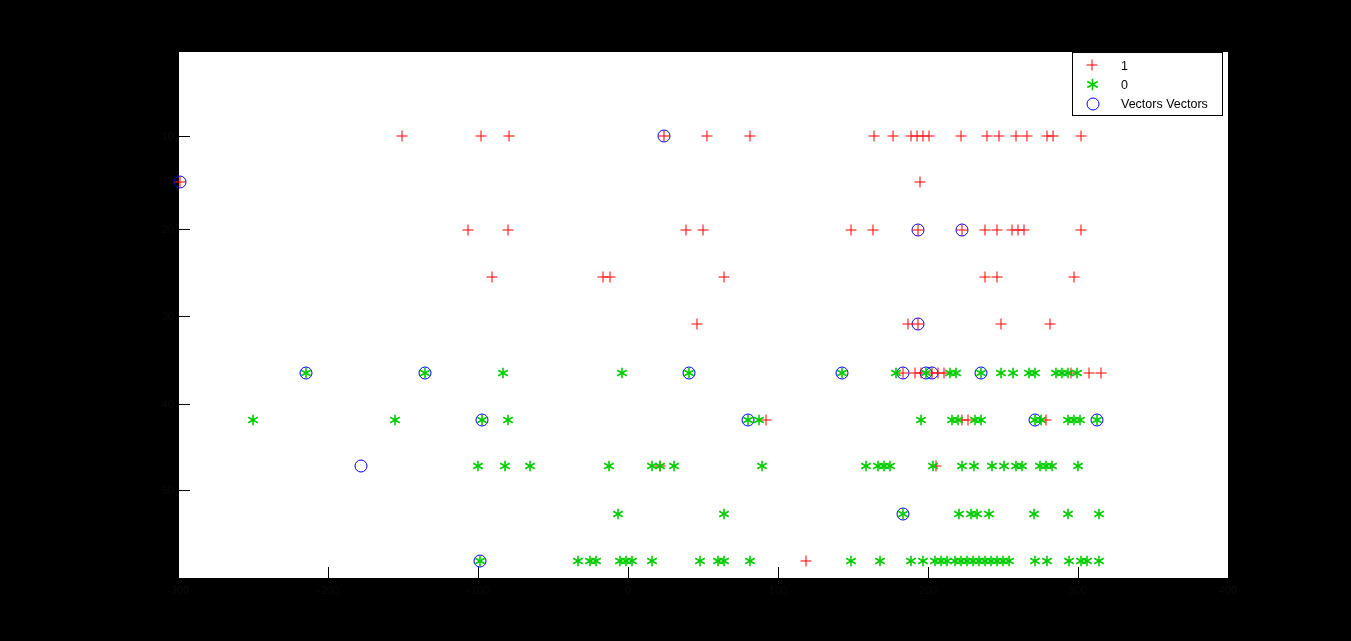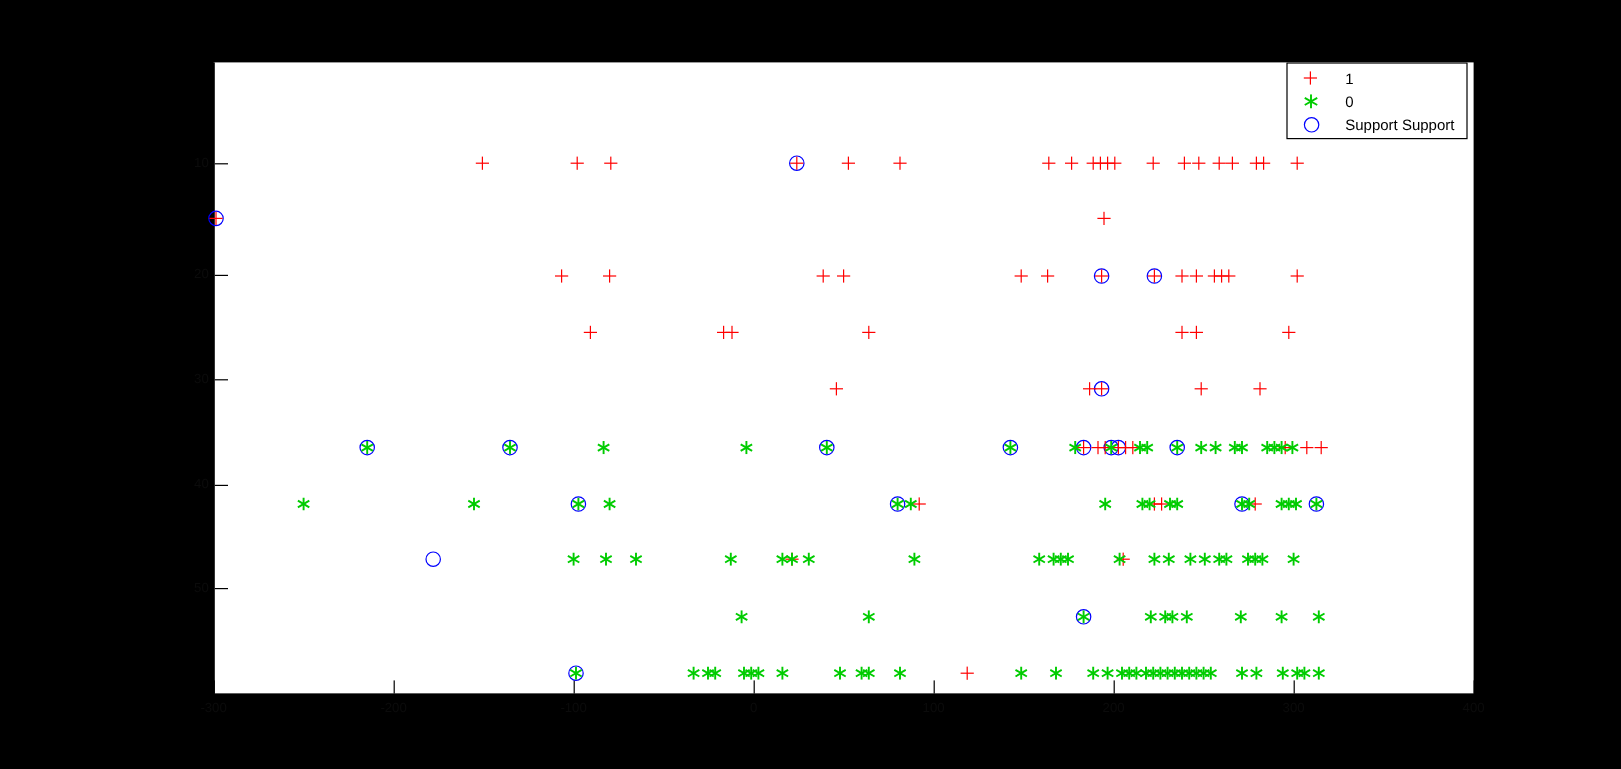--- a/index.html
+++ b/index.html
@@ -1037,17 +1037,17 @@
           <svg width="12" height="12" viewBox="0 0 12 12">
             <line x1="6" y1="0" x2="6" y2="12" stroke="#00cc00" stroke-width="1.6"></line>
             <line x1="11.196152422706632" y1="2.9999999999999982" x2="0.8038475772933689" y2="9.000000000000002" stroke="#00cc00" stroke-width="1.6"></line>
             <line x1="11.196152422706632" y1="8.999999999999998" x2="0.8038475772933671" y2="3.0000000000000018" stroke="#00cc00" stroke-width="1.6"></line>
           </svg>
         </div>
         <div class="legend-label">0</div>
       </div>
       <div class="legend-row" style="top: 42px;">
         <div class="legend-sym m-sv"></div>
-        <div class="legend-label">Support Support</div>
+        <div class="legend-label">Vectors Vectors</div>
       </div>
     </div>
 
 </div>
 
 </body></html>

